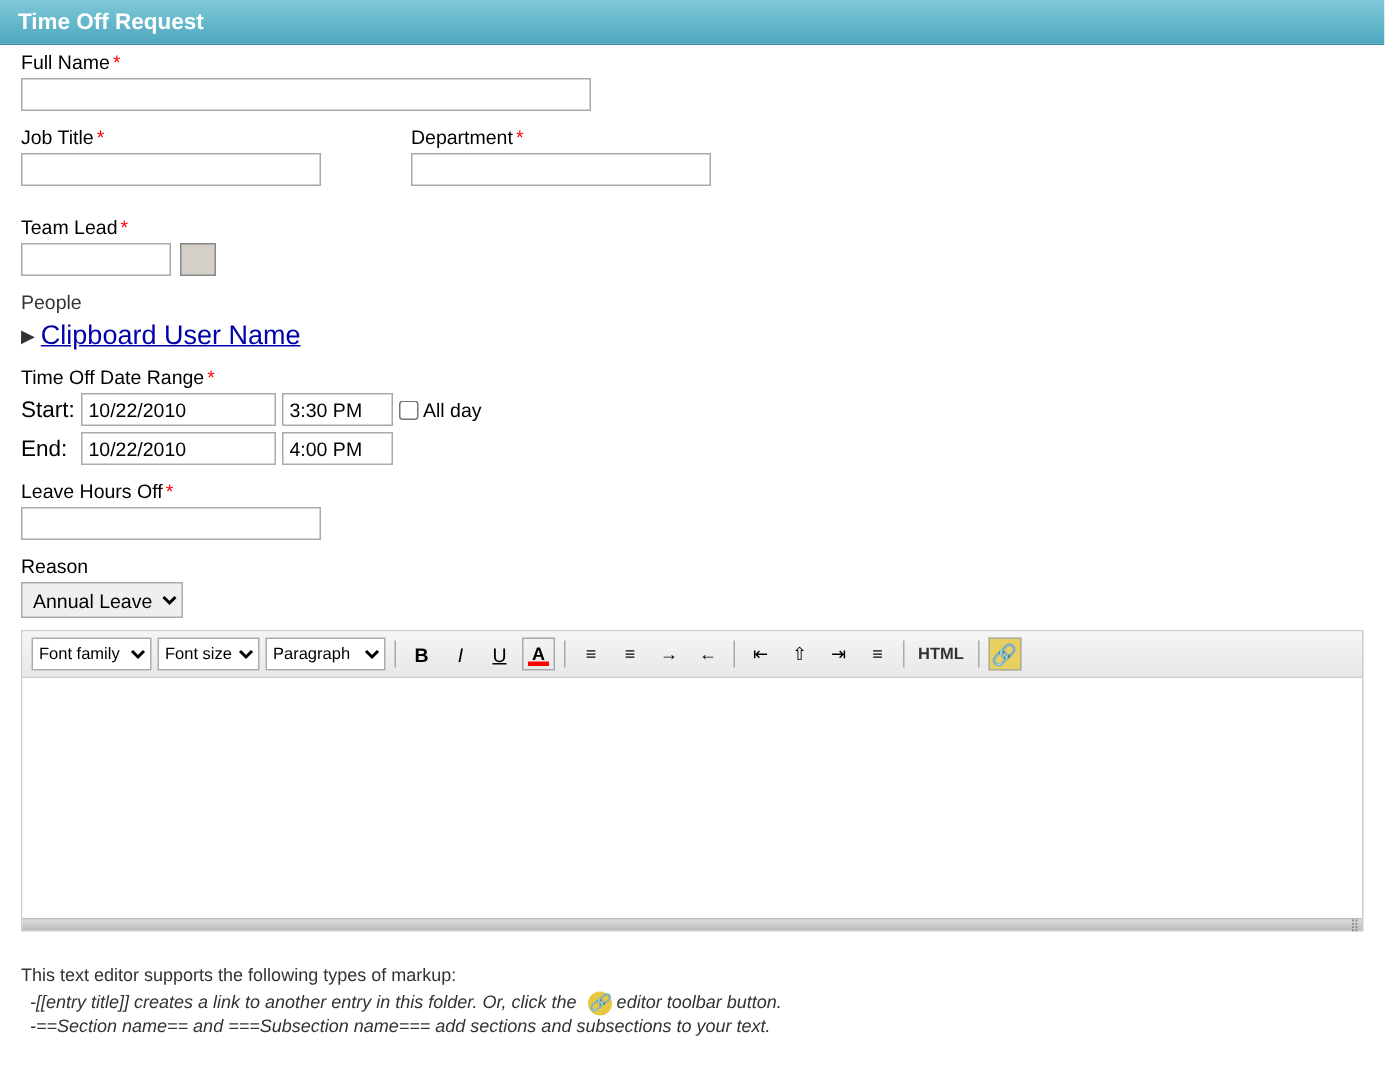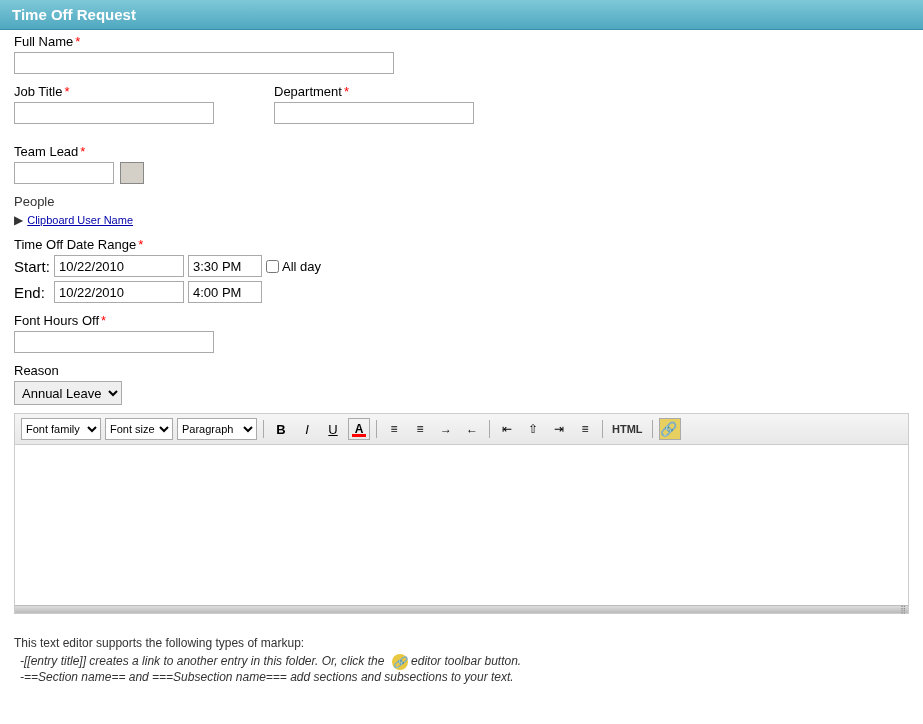--- a/index.html
+++ b/index.html
@@ -98,21 +98,21 @@
 
     .clipboard-arrow {
       color: #333;
       font-size: 12px;
     }
 
     .clipboard-link {
       color: #00a;
       text-decoration: underline;
       cursor: pointer;
-      font-size: 11px;
+      font-size: 18px;
     }
 
     .date-range-section {
       margin-bottom: 10px;
     }
 
     .date-range-row {
       display: flex;
       align-items: center;
       gap: 4px;
@@ -378,21 +378,21 @@
     </div>
     <div class="date-range-row">
       <span class="date-label-sm">End:</span>
       <input type="text" class="date-input" value="10/22/2010" style="">
       <input type="text" class="time-input" value="4:00 PM" style="">
     </div>
   </div>
 
   <div class="field-group">
     <label class="field-label">
-      <span>Font Hours Off</span><span class="required">*</span>
+      <span>Leave Hours Off</span><span class="required">*</span>
     </label>
     <input type="text" class="total-hours-input" style="">
   </div>
 
   <div class="reason-section">
     <label class="field-label">Reason</label>
     <select class="reason-select">
       <option>Annual Leave</option>
     </select>
   </div>

